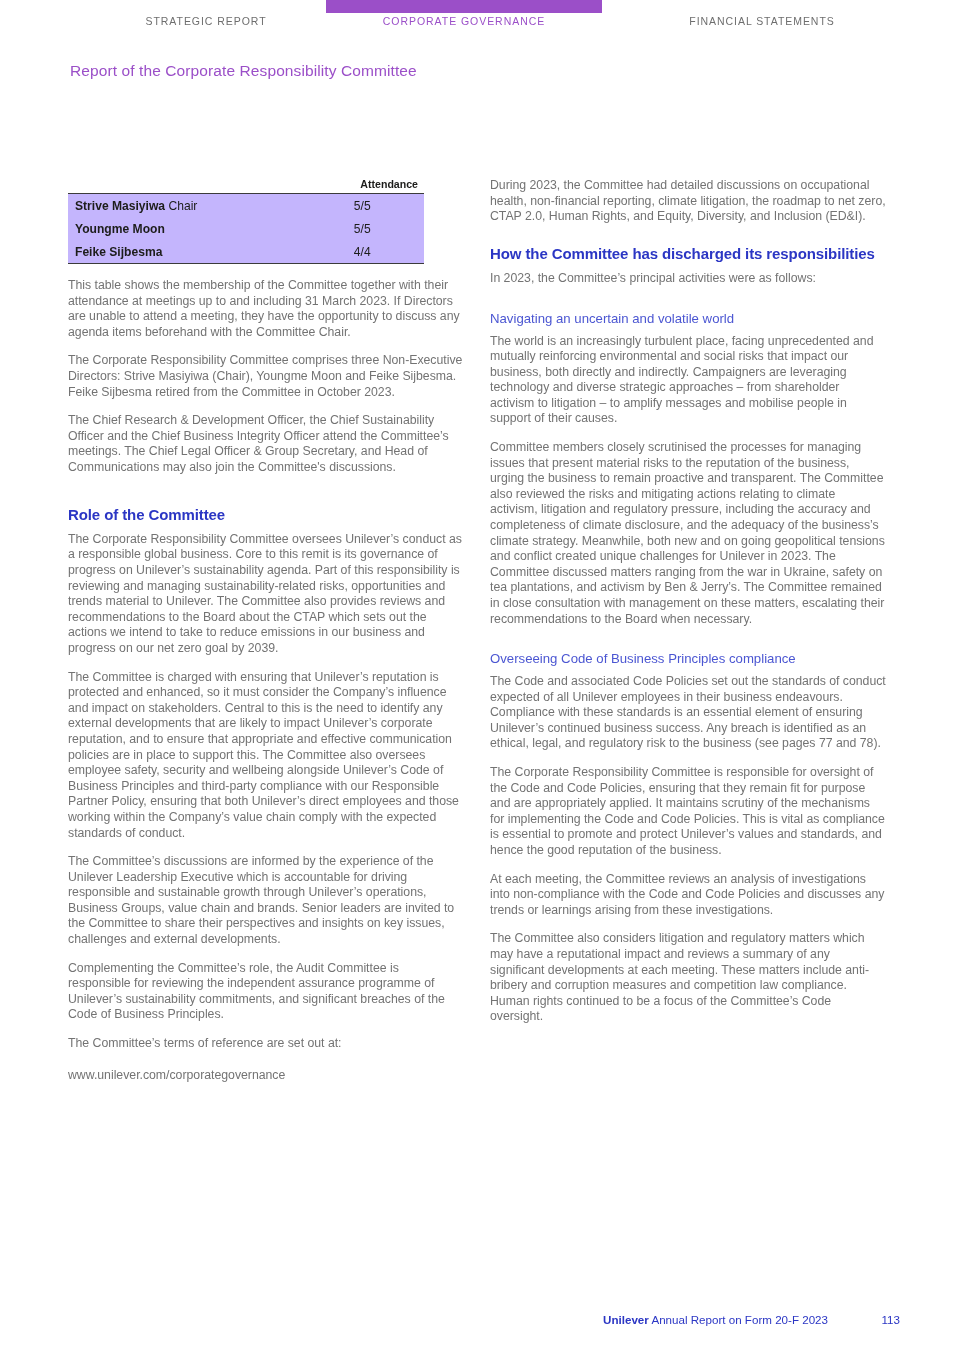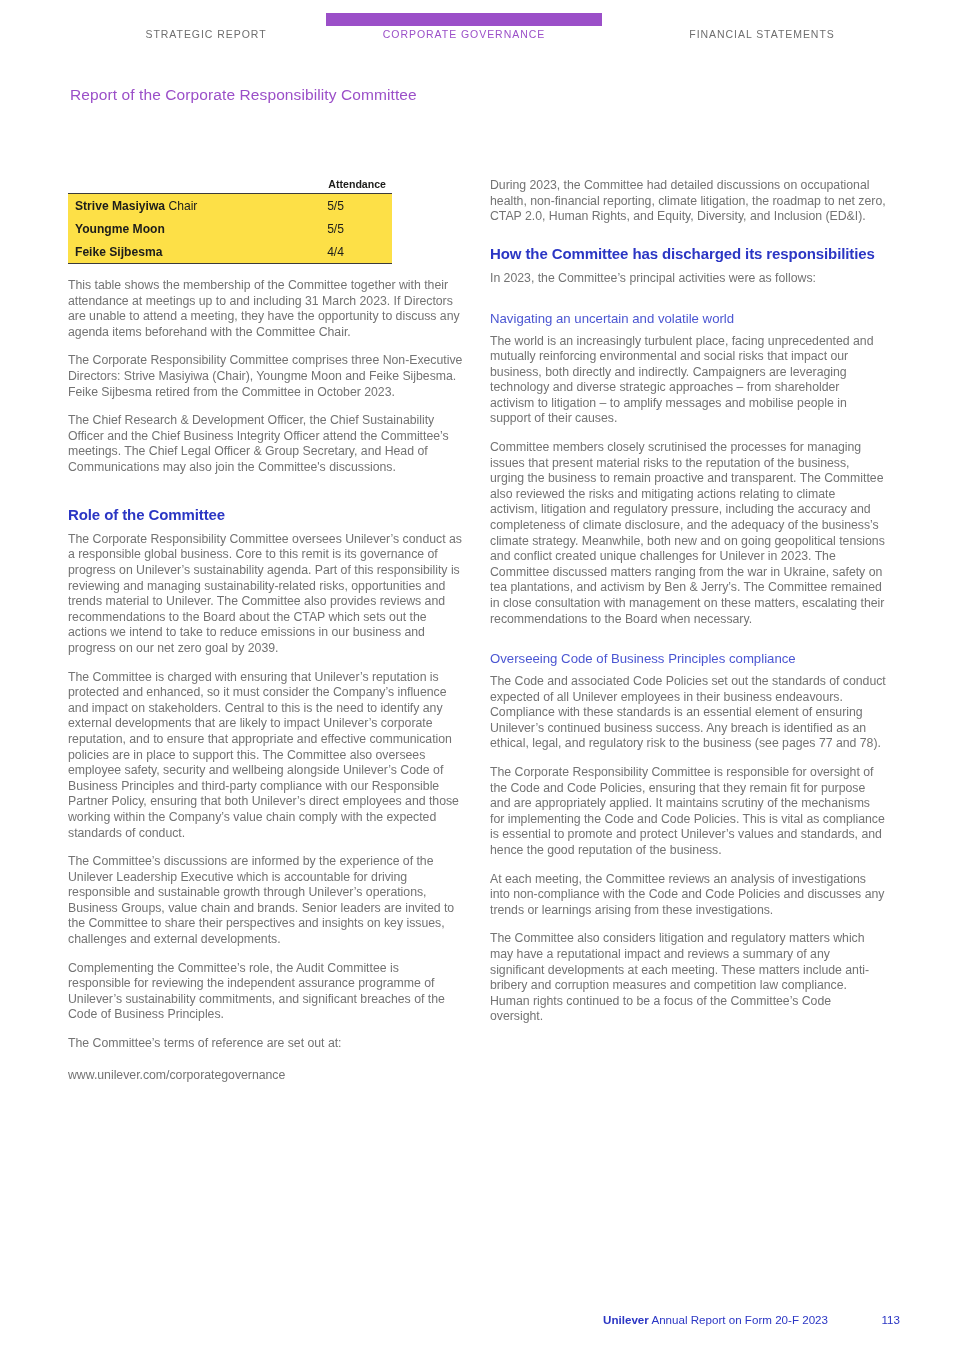--- a/index.html
+++ b/index.html
@@ -15,21 +15,20 @@
     color: #1d1d1b;
     overflow: hidden;
   }
 
   
   .topbar {
     position: absolute;
     top: 0; left: 0;
     width: 968px;
     height: 40px;
-    margin-top: 13px;
   }
   .tab {
     position: absolute;
     top: 0;
     width: 276px;
     height: 40px;
     text-align: center;
   }
   .tab-strategic   { left: 68px; }
   .tab-governance  { left: 326px; }
@@ -51,21 +50,21 @@
     font-size: 10.5px;
     letter-spacing: 0.95px;
     color: #6e6e6e;
     font-family: "Liberation Sans", sans-serif;
   }
   .tab.active .tab-label { color: #9B4FC8; }
 
   
   .page-title {
     position: absolute;
-    top: 86px;
+    top: 62px;
     left: 70px;
     font-size: 15.5px;
     color: #9B4FC8;
     letter-spacing: 0.1px;
     font-family: "Liberation Sans", sans-serif;
   }
 
   
   .col {
     position: absolute;
@@ -101,37 +100,37 @@
     margin: 0 0 13px 0;
     color: #737373;
     letter-spacing: -0.02px;
   }
   p.body.last { margin-bottom: 0; }
   p.body.lead { margin-bottom: 20px; }
   p.url { margin-top: 16px; }
 
   
   .att-table {
-    width: 324px;
+    width: 356px;
     border-collapse: collapse;
     margin: 0 0 14px 0;
   }
   .att-table th.hdr-name {
     border: none;
     padding: 0 0 3px 0;
   }
   .att-table th.hdr-att {
     font-size: 10.6px;
     font-weight: bold;
     text-align: right;
     padding: 0 6px 3px 0;
     border: none;
     color: #1d1d1b;
   }
-  .att-table tbody tr { background: #fde047; }
+  .att-table tbody tr { background: #c4b5fd; }
   .att-table tbody tr:first-child td { border-top: 1.6px solid #3b3b3b; }
   .att-table tbody tr:last-child  td { border-bottom: 1.6px solid #3b3b3b; }
   .att-table td {
     font-size: 12.1px;
     padding: 4.5px 0 4.5px 7px;
     border: none;
   }
   .att-table td.val {
     text-align: center;
     padding: 4.5px 6px 4.5px 0;

